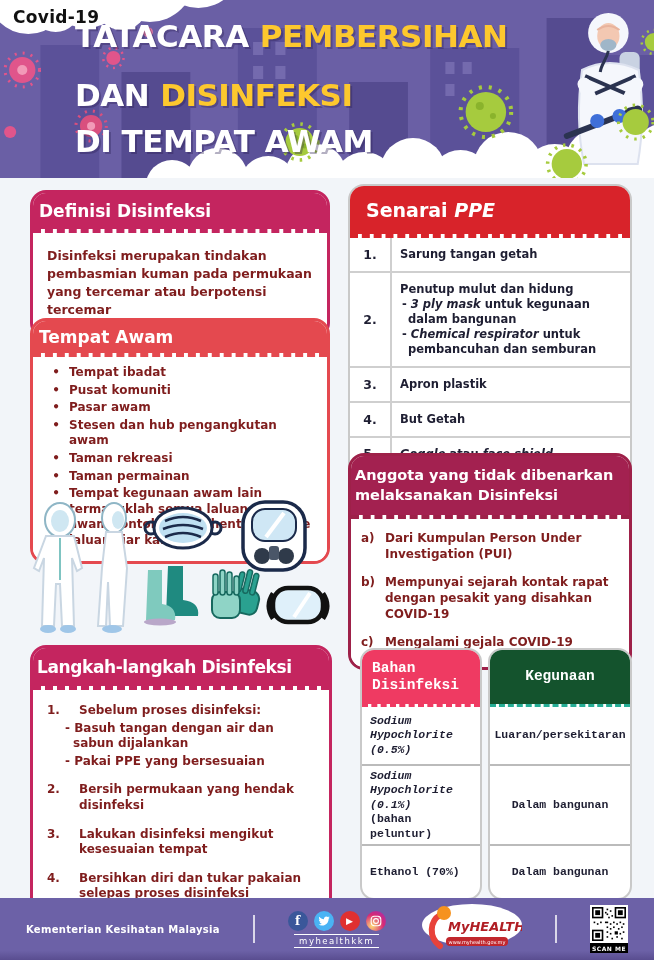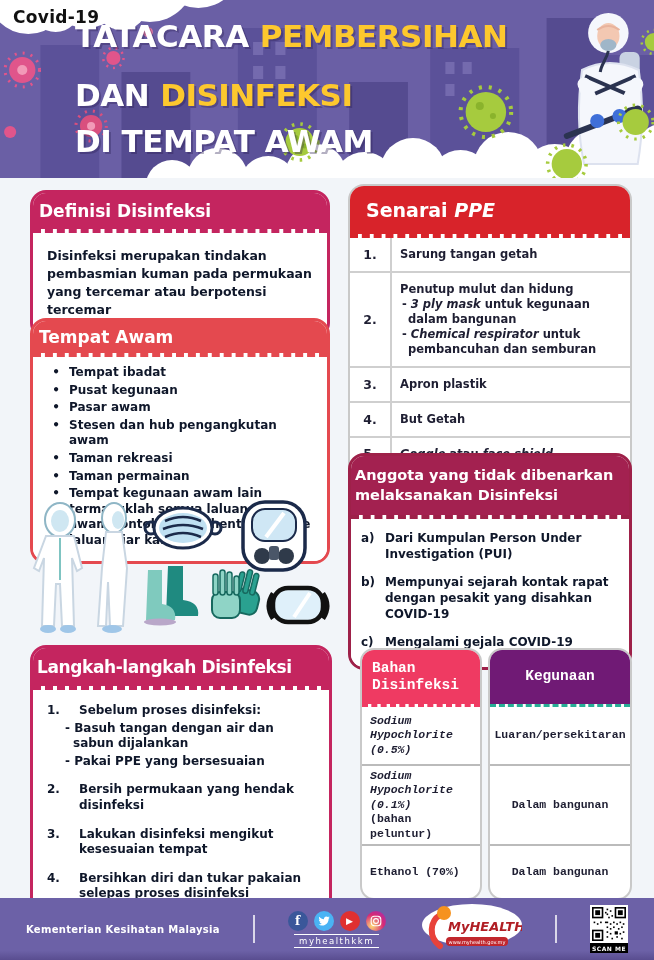--- a/index.html
+++ b/index.html
@@ -10,21 +10,21 @@
   .hero-svg{position:absolute;top:0;left:0;width:100%;height:100%;}
   .badge{position:absolute;top:7px;left:13px;font-size:17px;font-weight:bold;color:#111;letter-spacing:.3px;}
   .tline{position:absolute;left:75px;display:flex;gap:11px;font-weight:bold;font-size:31px;
          letter-spacing:-.5px;text-shadow:2px 2px 0 rgba(40,30,80,.35);}
   .t1{top:18px;} .t2{top:77px;} .t3{top:123px;}
   .tw{color:#ffffff;} .ty{color:#fdc82e;}
   
   .main{position:absolute;top:178px;left:0;width:654px;height:720px;background:#f2f5f9;}
   .card{position:absolute;border-radius:16px;overflow:hidden;background:#fff;box-sizing:border-box;}
   .card-h{color:#fff;text-align:left;font-weight:bold;padding:8px 6px;}
-  .card-b{background:#fff;padding:10px 12px;color:#0f172a;font-weight:bold;}
+  .card-b{background:#fff;padding:10px 12px;color:#7f1d1d;font-weight:bold;}
   .definisi{left:30px;top:12px;width:300px;border:3px solid #c4255f;}
   .definisi .card-h{background:#c4255f;font-size:17px;}
   .definisi .card-b{border-top:4px dashed #c4255f;font-size:12.5px;line-height:1.45;padding:14px 14px 16px;}
   .tempat{left:30px;top:140px;width:300px;border:3px solid #e4494f;}
   .tempat .card-h{background:#e4494f;font-size:17px;padding:6px;}
   .tempat .card-b{border-top:4px dashed #e4494f;font-size:12px;line-height:1.3;padding:8px 10px 10px;}
   .brow{display:flex;margin-bottom:2px;}
   .brow .dot{width:26px;text-align:center;flex:none;}
   .brow .dot::before{content:"•";}
   .brow .btxt{flex:1;}
@@ -57,21 +57,21 @@
   .aitem{display:flex;margin-bottom:13px;}
   .aitem:last-child{margin-bottom:4px;}
   .aitem .albl{width:24px;flex:none;}
   .aitem .atxt{flex:1;}
   
   .bahan-wrap{position:absolute;left:360px;top:470px;width:272px;display:flex;gap:6px;font-family:Liberation Mono, monospace;}
   .bcol{border:2px solid #c9c9c9;border-radius:14px;overflow:hidden;background:#fff;box-sizing:border-box;}
   .bcol1{width:122px;} .bcol2{width:144px;}
   .bhead{height:54px;display:flex;align-items:center;color:#fff;font-weight:bold;font-size:14.5px;line-height:1.2;}
   .bcol1 .bhead{background:#ef3a62;padding-left:10px;}
-  .bcol2 .bhead{background:#701a75;justify-content:center;text-align:center;}
+  .bcol2 .bhead{background:#14532d;justify-content:center;text-align:center;}
   .bcell{box-sizing:border-box;border-top:2px solid #bbbbbb;font-weight:bold;color:#1e1e32;font-size:11.5px;
          display:flex;flex-direction:column;justify-content:center;line-height:1.25;}
   .bcol1 .bcell{padding-left:8px;padding-right:4px;}
   .bcol2 .bcell{align-items:center;text-align:center;padding:0 4px;}
   .bcol1 .bcell.first{border-top:3px dashed #ef3a62;}
   .bcol2 .bcell.first{border-top:3px dashed #27ae96;}
   .h1{height:60px;} .h2{height:80px;} .h3{height:54px;}
   .bem{font-style:italic;display:block;}
   .bplain{display:block;}
   
@@ -215,21 +215,21 @@
 
     <div class="card tempat">
       <div class="card-h">Tempat Awam</div>
       <div class="card-b">
         <div class="brow">
             <span class="dot"></span>
             <span class="btxt">Tempat ibadat</span>
           </div>
         <div class="brow">
             <span class="dot"></span>
-            <span class="btxt">Pusat kegunaan</span>
+            <span class="btxt">Pusat komuniti</span>
           </div>
         <div class="brow">
             <span class="dot"></span>
             <span class="btxt">Pasar awam</span>
           </div>
         <div class="brow">
             <span class="dot"></span>
             <span class="btxt">Stesen dan hub pengangkutan awam</span>
           </div>
         <div class="brow">

